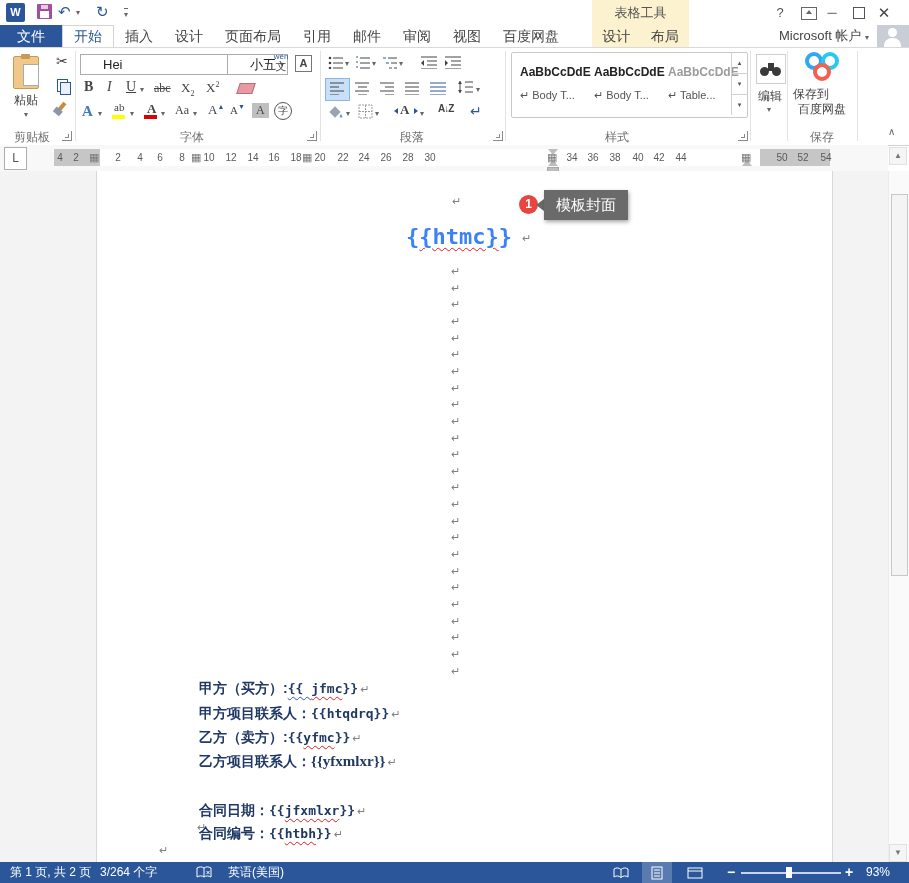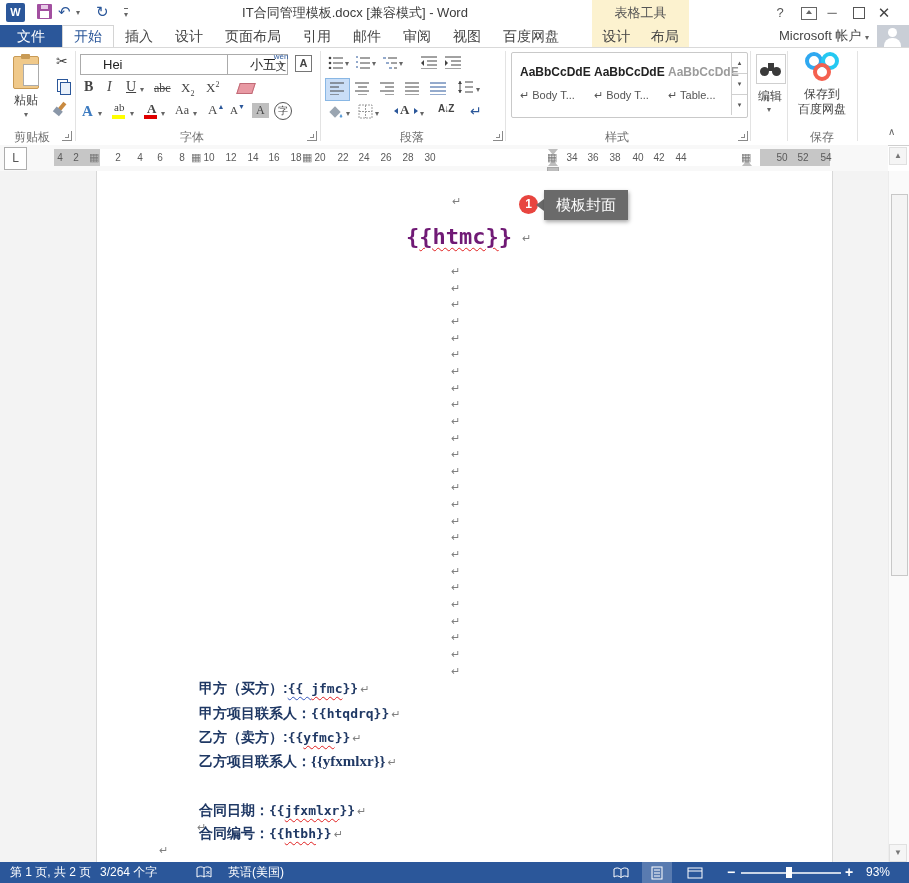--- a/index.html
+++ b/index.html
@@ -99,21 +99,21 @@
   .page{position:absolute;left:96px;top:0;width:735px;height:691px;background:#fff;
         border-left:1px solid #D8D8D8;border-right:1px solid #D8D8D8;}
   .pil{position:absolute;font-size:11px;color:#808080;line-height:11px;}
   .badge{position:absolute;left:519px;top:195px;width:19px;height:19px;border-radius:50%;background:#E8453F;
          color:#fff;font-size:12px;font-weight:bold;text-align:center;line-height:19px;box-shadow:0 0 0 1px #fff;}
   .tiparrow{position:absolute;left:536px;top:199px;width:0;height:0;border-top:6px solid transparent;
             border-bottom:6px solid transparent;border-right:8px solid #6A6A6A;}
   .tooltip{position:absolute;left:544px;top:190px;height:30px;background:#6A6A6A;color:#fff;font-size:15px;
            line-height:30px;padding:0 12px;box-shadow:1px 2px 4px rgba(0,0,0,.35);}
   .heading{position:absolute;left:406px;top:224px;font-family:"DejaVu Sans Mono",monospace;font-weight:bold;
-           font-size:22px;color:#701a75;letter-spacing:0;}
+           font-size:22px;color:#3b82f6;letter-spacing:0;}
   .wavy-red{text-decoration:underline;text-decoration-style:wavy;text-decoration-color:#E02020;
             text-decoration-thickness:1px;text-underline-offset:3px;}
   .wavy-blue{text-decoration:underline;text-decoration-style:wavy;text-decoration-color:#3355BB;
              text-decoration-thickness:1px;text-underline-offset:3px;}
   .docline{position:absolute;left:199px;height:20px;font-size:14px;font-weight:bold;color:#1F3864;white-space:nowrap;}
   .docline .ph{font-family:"DejaVu Sans Mono",monospace;font-size:13px;}
   .docline .serif{font-family:"Liberation Serif",serif;font-size:15px;}
   .docline .pil-in{font-size:11px;color:#808080;font-weight:normal;margin-left:2px;font-family:"Liberation Sans",sans-serif;}
   
   .vscroll{position:absolute;left:888px;top:145px;width:21px;height:717px;background:#FAFAFA;border-left:1px solid #ECECEC;}
@@ -135,21 +135,20 @@
   <div class="titlebar">
     <div class="abs qat-word">W</div>
     <div class="abs qat-save">
         <b></b>
         <i></i>
       </div>
     <span class="abs qat-arrow" style="left:58px;top:3px;">↶</span>
     <span class="abs tiny-dd" style="left:76px;top:8px;">▾</span>
     <span class="abs qat-arrow" style="left:96px;top:3px;">↻</span>
     <span class="abs tiny-dd" style="left:124px;top:8px;border-top:1px solid #666;padding-top:1px;">▾</span>
-    <div class="abs title-text">IT合同管理模板.docx [兼容模式] - Word</div>
     <div class="abs ctx-title">表格工具</div>
     <span class="abs winbtn" style="left:770px;">?</span>
     <div class="abs ribdisp">
         <i></i>
       </div>
     <span class="abs winbtn" style="left:822px;">─</span>
     <div class="abs restore">
         <i></i>
       </div>
     <span class="abs winbtn" style="left:874px;font-size:15px;color:#444;">✕</span>
@@ -329,21 +328,21 @@
         <i style="left:15px;"></i>
         <b></b>
       </div>
     <div class="btxt" style="left:748px;top:40px;width:44px;text-align:center;">编辑</div>
     <span class="tiny-dd abs" style="left:767px;top:57px;">▾</span>
     <div class="gdiv" style="left:787px;"></div>
 
     <div class="ring" style="left:805px;top:4px;border:4px solid #2FA8F0;"></div>
     <div class="ring" style="left:821px;top:4px;border:4px solid #25C9F2;"></div>
     <div class="ring" style="left:813px;top:15px;border:4px solid #F4604F;"></div>
-    <div class="btxt" style="left:793px;top:38px;width:58px;text-align:center;">保存到</div>
+    <div class="btxt" style="left:793px;top:38px;width:58px;">保存到</div>
     <div class="btxt" style="left:793px;top:53px;width:58px;text-align:center;">百度网盘</div>
     <div class="glabel" style="left:770px;width:104px;">保存</div>
     <div class="gdiv" style="left:857px;"></div>
     <span class="abs" style="left:888px;top:78px;font-size:10px;color:#666;">∧</span>
   </div>
 
   <div class="rulerbar">
     <div class="lbox">L</div>
     <div class="rstrip" id="ruler-strip">
       <div class="rwhite"></div>

